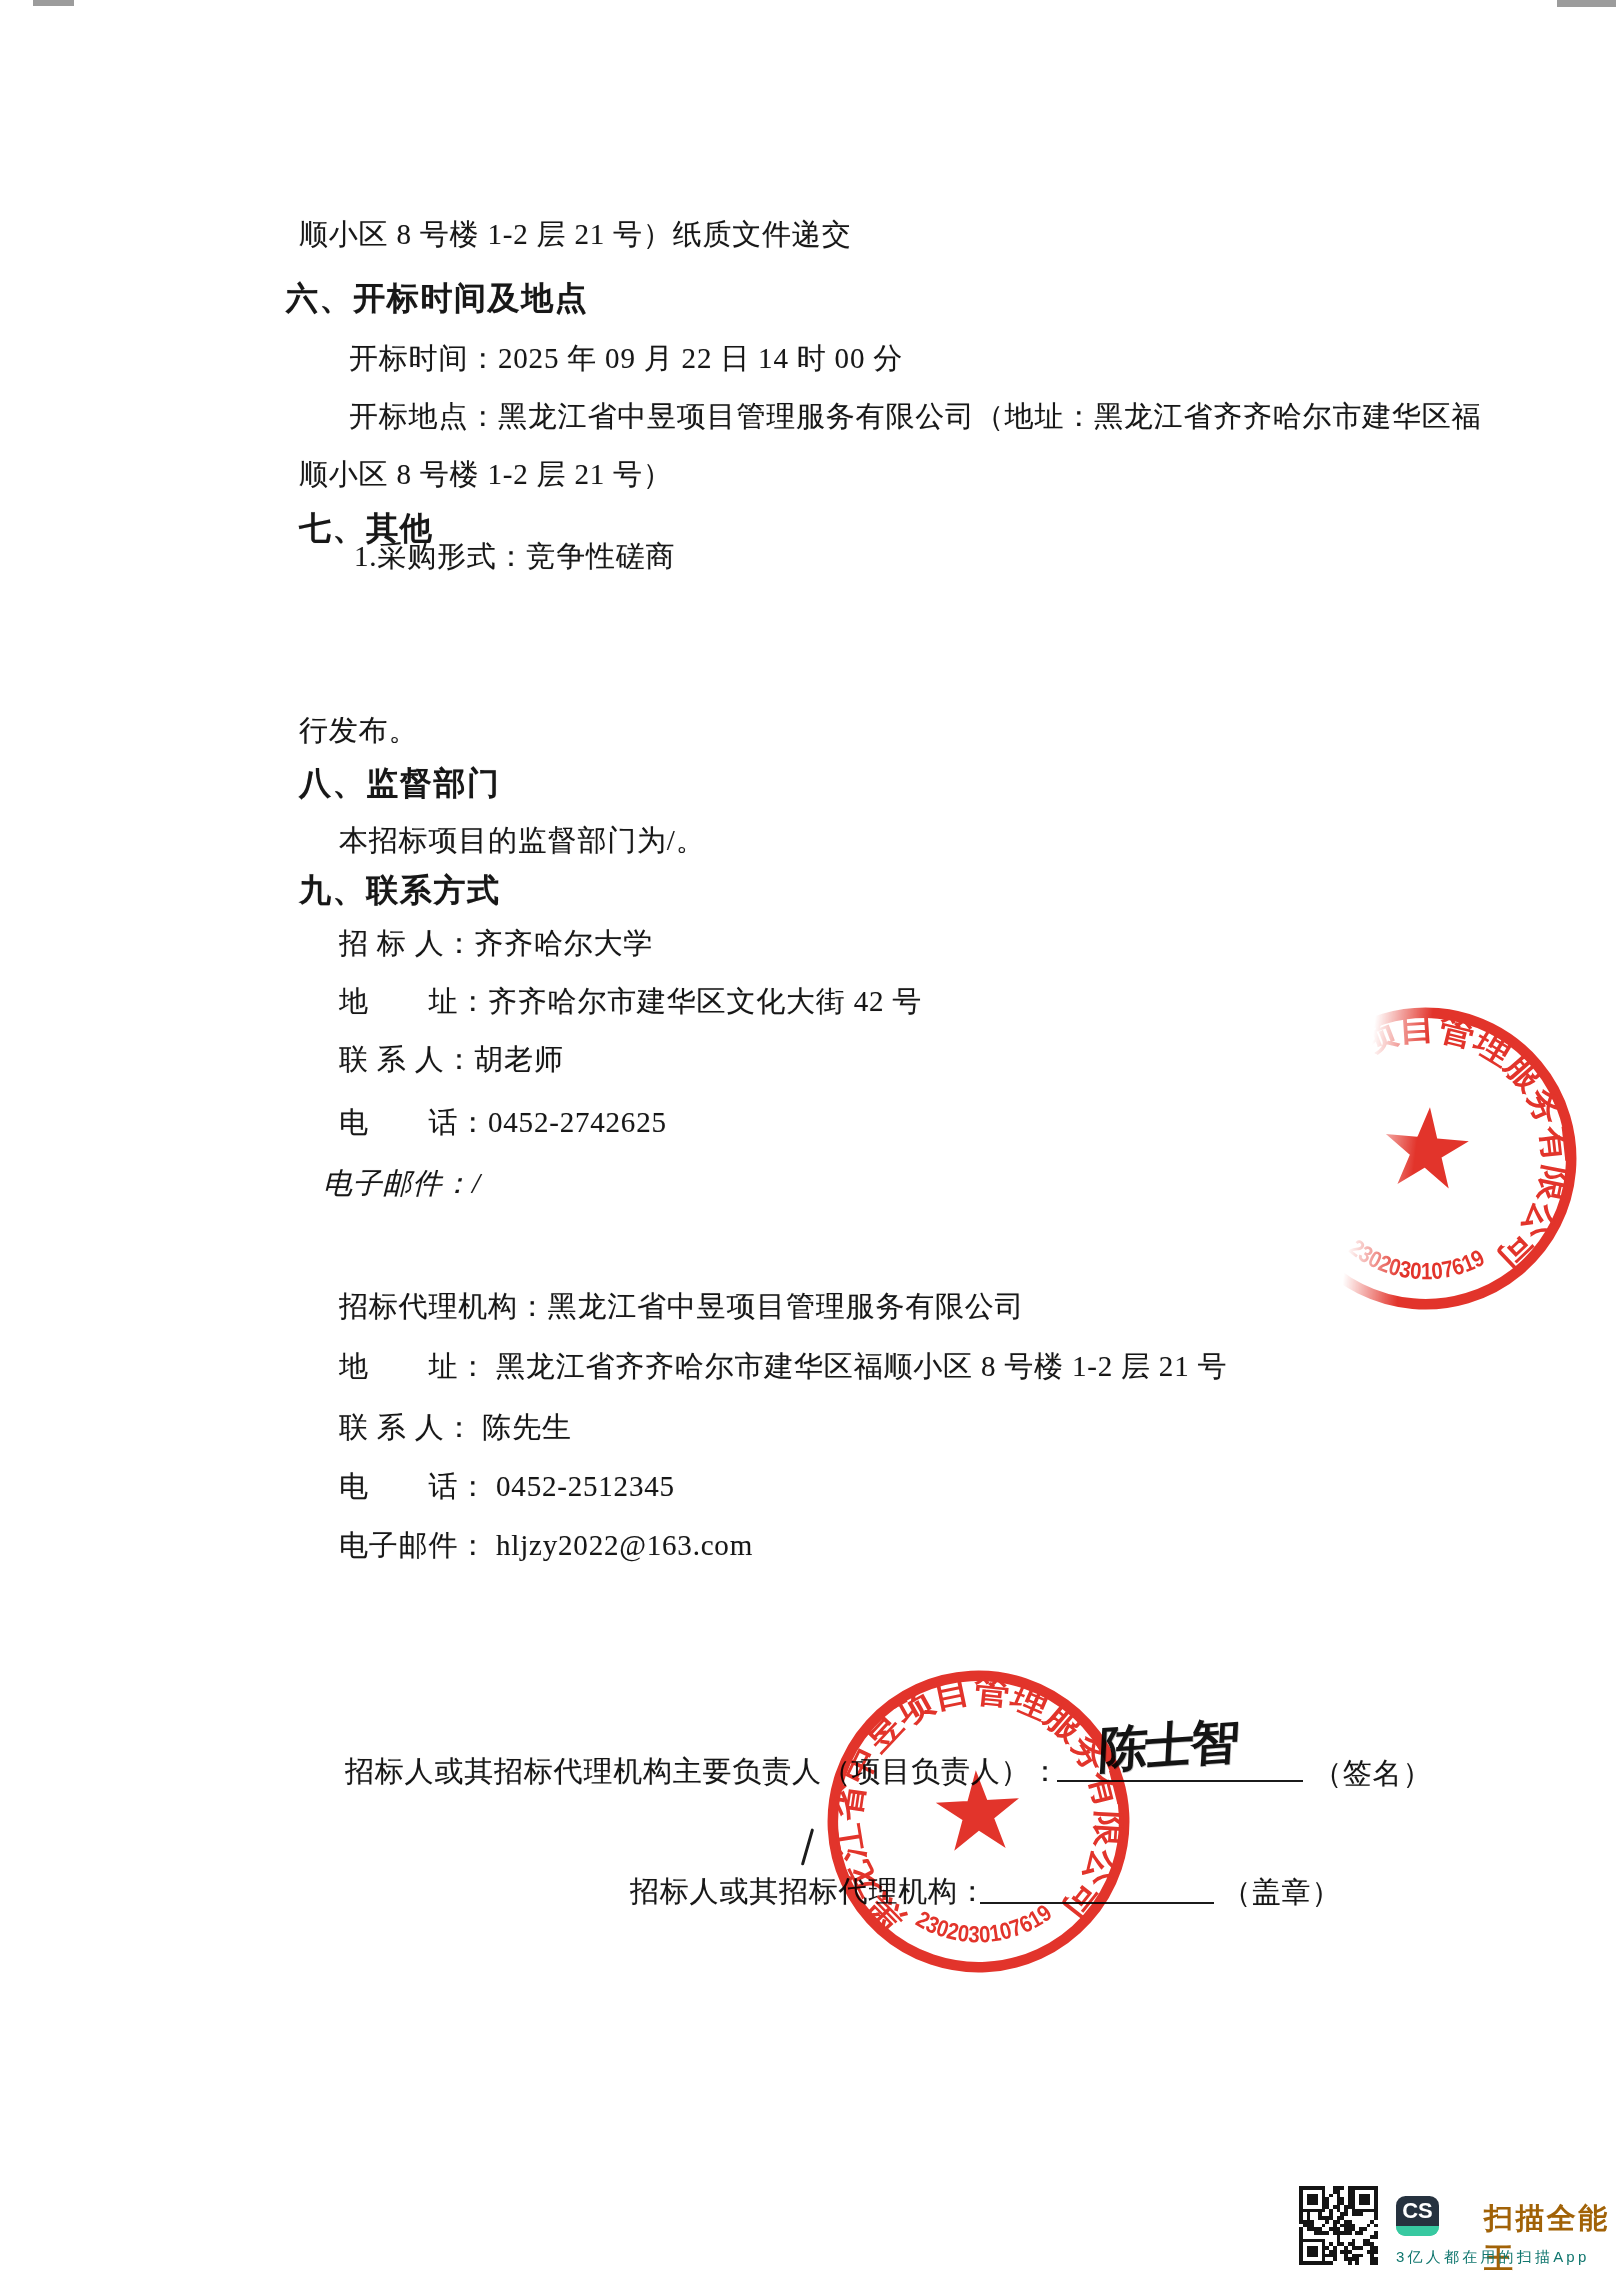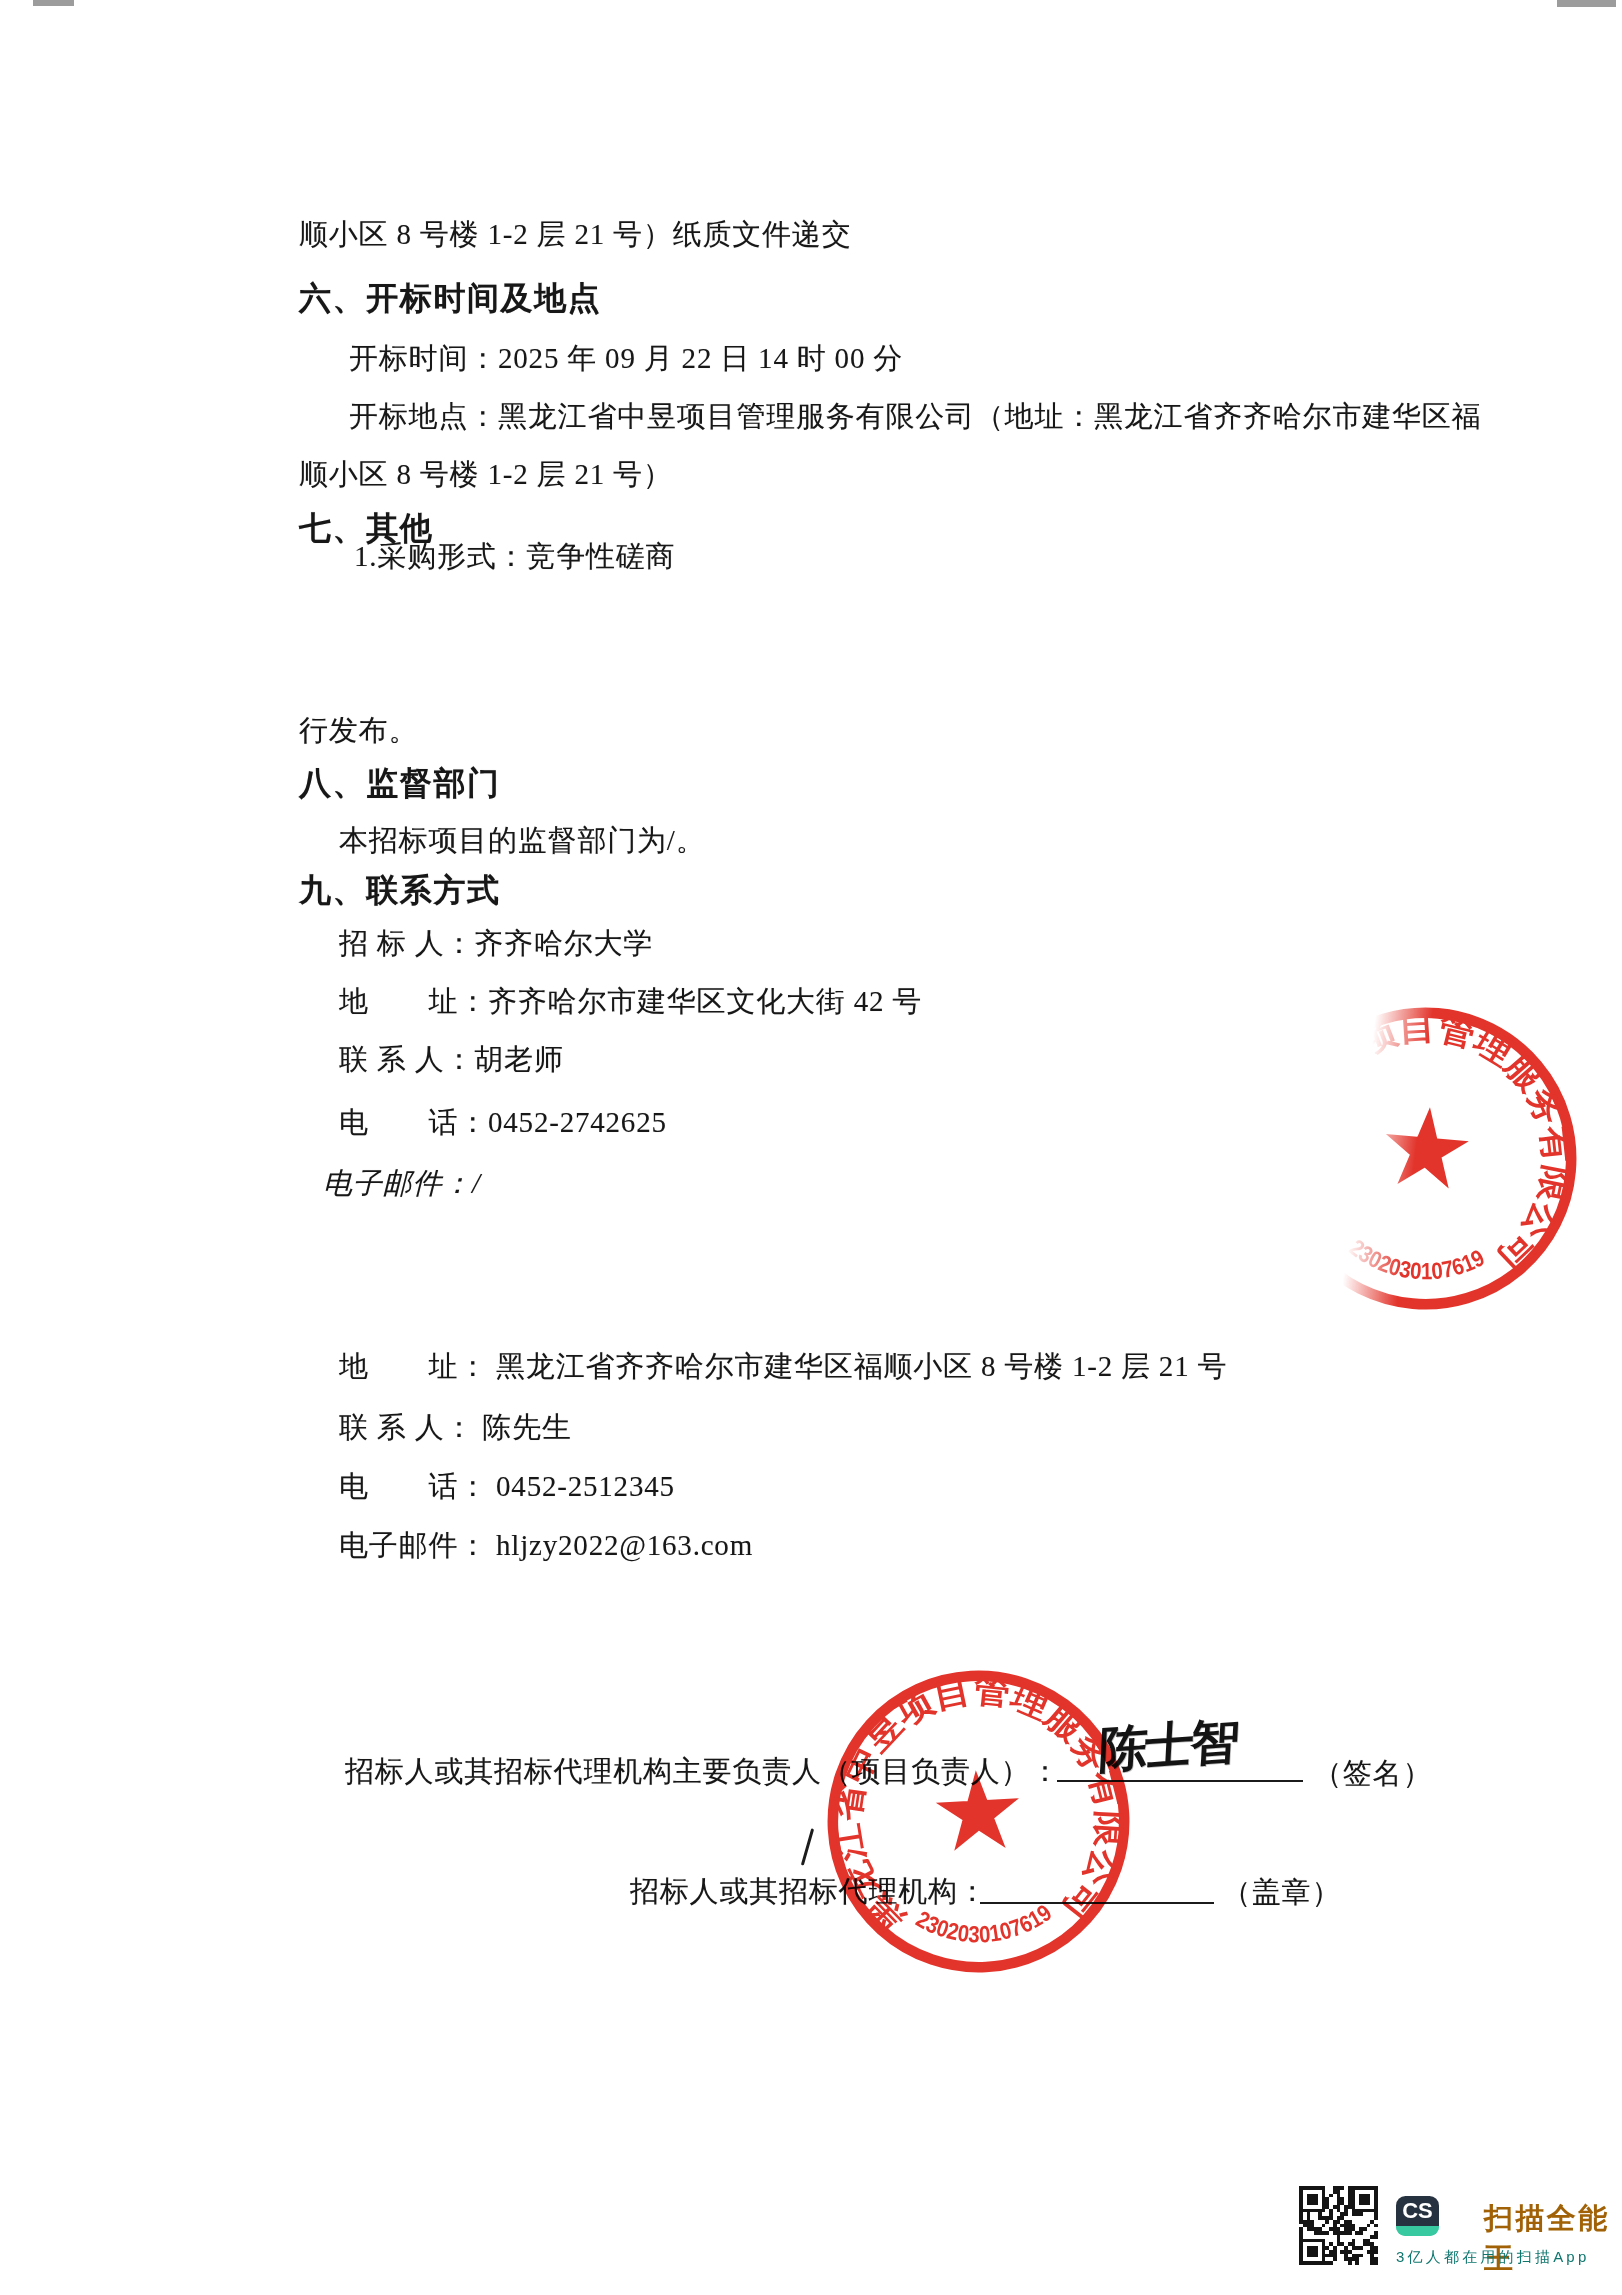--- a/index.html
+++ b/index.html
@@ -87,40 +87,41 @@
 </head>
 <body>
 
 <div class="page">
 
   <div class="scan-speck" style="left:33px;top:0;width:41px;height:5.5px;"></div>
   <div class="scan-speck" style="left:1557px;top:0;width:59px;height:7.1px;"></div>
 
   <div class="ln" style="left:299px;top:215px;">顺小区 8 号楼 1-2 层 21 号）纸质文件递交</div>
 
-  <div class="ln hd" style="left:299px;top:277px;">六、开标时间及地点</div>
+  <div class="ln hd" style="left:286px;top:277px;">六、开标时间及地点</div>
   <div class="ln" style="left:349px;top:339px;">开标时间：2025 年 09 月 22 日 14 时 00 分</div>
   <div class="ln" style="left:349px;top:397px;">开标地点：黑龙江省中昱项目管理服务有限公司（地址：黑龙江省齐齐哈尔市建华区福</div>
   <div class="ln" style="left:299px;top:455px;">顺小区 8 号楼 1-2 层 21 号）</div>
 
   <div class="ln hd" style="left:299px;top:507px;">七、其他</div>
   <div class="ln" style="left:354px;top:537px;">1.采购形式：竞争性磋商</div>
   <div class="ln" style="left:299px;top:711px;">行发布。</div>
 
   <div class="ln hd" style="left:299px;top:762px;">八、监督部门</div>
   <div class="ln" style="left:339px;top:821px;">本招标项目的监督部门为/。</div>
 
   <div class="ln hd" style="left:299px;top:869px;">九、联系方式</div>
 
   <div class="ln" style="left:339px;top:924px;">招 标 人：齐齐哈尔大学</div>
   <div class="ln" style="left:339px;top:982px;">地　　址：齐齐哈尔市建华区文化大街 42 号</div>
   <div class="ln" style="left:339px;top:1040px;">联 系 人：胡老师</div>
   <div class="ln" style="left:339px;top:1103px;">电　　话：0452-2742625</div>
   <div class="ln" style="left:323px;top:1164px;font-style:italic;">电子邮件：/</div>
 
+  <div class="ln" style="left:339px;top:1287px;">招标代理机构：黑龙江省中昱项目管理服务有限公司</div>
   <div class="ln" style="left:339px;top:1347px;">地　　址： 黑龙江省齐齐哈尔市建华区福顺小区 8 号楼 1-2 层 21 号</div>
   <div class="ln" style="left:339px;top:1408px;">联 系 人： 陈先生</div>
   <div class="ln" style="left:339px;top:1467px;">电　　话： 0452-2512345</div>
   <div class="ln" style="left:339px;top:1526px;">电子邮件： hljzy2022@163.com</div>
 
   <div class="ln" style="left:345px;top:1752px;">招标人或其招标代理机构主要负责人（项目负责人）：</div>
   <div class="rule" style="left:1057px;top:1780px;width:246px;"></div>
   <div class="handwriting" style="left:1099px;top:1713px;">陈士智</div>
   <div class="ln" style="left:1313px;top:1754px;">（签名）</div>
 

